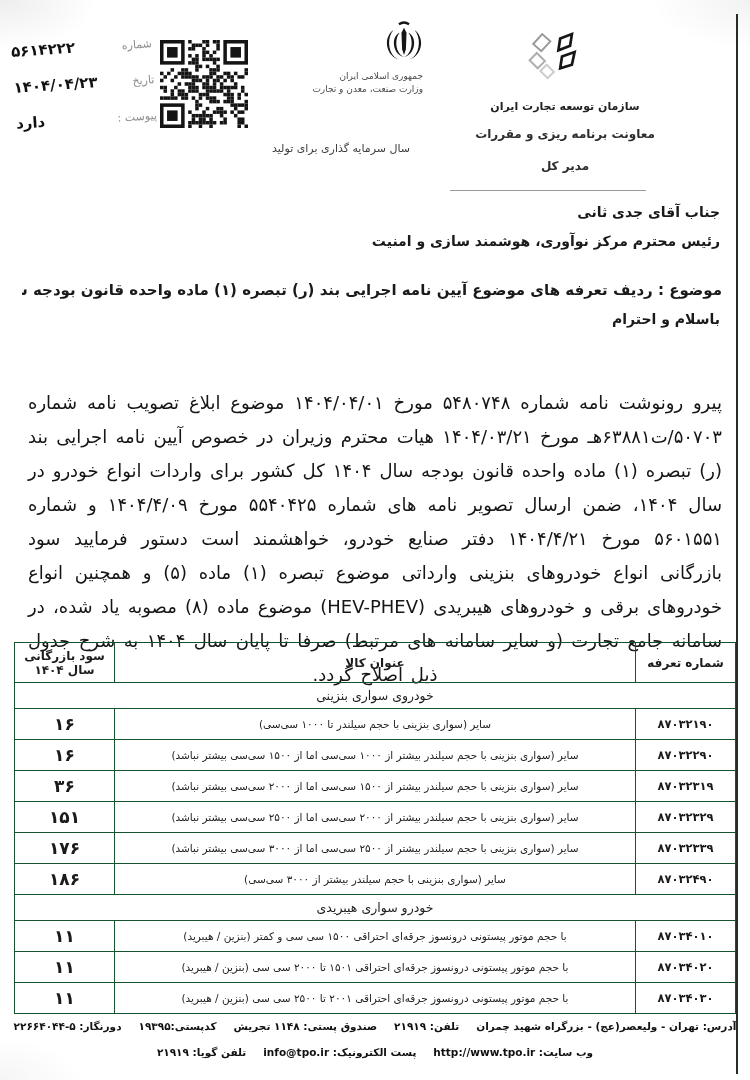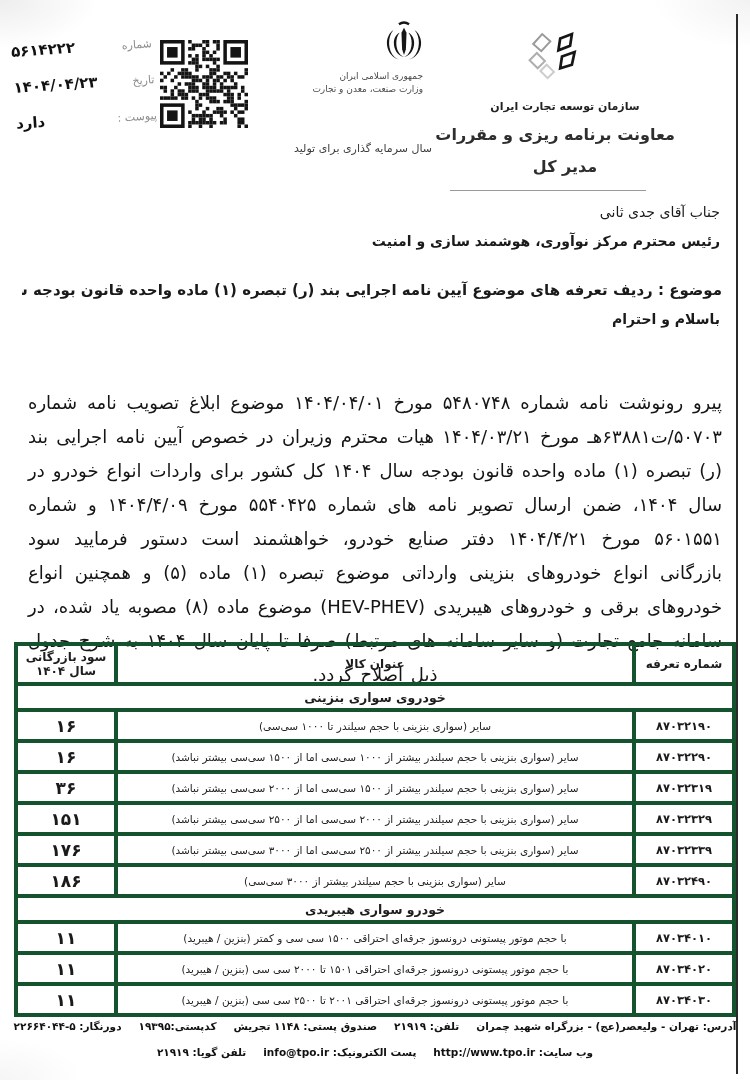--- a/index.html
+++ b/index.html
@@ -28,48 +28,48 @@
   .meta-label { font-size:11px; color:#8d8d8d; }
   .meta-value { font-size:15px; font-weight:bold; color:#111; letter-spacing:0.5px; }
 
   .qr { position:absolute; left:160px; top:40px; width:88px; height:88px; }
   .qr svg { width:100%; height:100%; }
 
   
   .emblem-block { position:absolute; left:283px; top:20px; width:140px; text-align:right; }
   .emblem-block svg { display:inline-block; }
   .emblem-line { font-size:9px; color:#4a4a4a; line-height:13px; white-space:nowrap; }
-  .slogan { position:absolute; left:272px; top:142px; width:160px; text-align:right; font-size:11px; color:#3c3c3c; white-space:nowrap; }
+  .slogan { position:absolute; left:272px; top:142px; width:160px; text-align:left; font-size:11px; color:#3c3c3c; white-space:nowrap; }
 
   
   .org-logo { position:absolute; left:505px; top:8px; width:95px; text-align:center; }
   .org-text { position:absolute; left:455px; top:100px; width:220px; text-align:center; }
   .org-name { font-size:11px; font-weight:bold; color:#222; margin-bottom:7px; white-space:nowrap; }
-  .org-line { font-size:16px; font-weight:bold; color:#2e2e2e; line-height:21px; white-space:nowrap;margin-top:11px; }
+  .org-line { font-size:12px; font-weight:bold; color:#2e2e2e; line-height:21px; white-space:nowrap;margin-top:11px; }
   .org-sep { position:absolute; left:450px; top:190px; width:196px; height:1px; background:#9a9a9a; }
 
   
   .addressee { position:absolute; right:30px; top:204px; text-align:right; }
-  .addr-name { font-size:14px; font-weight:normal; margin-bottom:13px; }
+  .addr-name { font-size:14px; font-weight:bold; margin-bottom:13px; }
   .addr-title { font-size:14px; font-weight:bold; }
   .subject { position:absolute; right:28px; left:22px; top:281px; font-size:15px; font-weight:bold; white-space:nowrap; overflow:hidden; }
   .salutation { position:absolute; right:30px; top:311px; font-size:14px; font-weight:bold; }
 
   
   .body-text {
     position:absolute; right:28px; left:28px; top:386px;
     font-size:18px; line-height:34px; color:#151515;
     text-align:justify; text-align-last:center; word-spacing:2px;
   }
 
   
   .tariff-table { position:absolute; right:14px; top:642px; width:722px; border-collapse:collapse; direction:rtl; }
-  .tariff-table td, .tariff-table th { border:4px solid #14532d; text-align:center; vertical-align:middle; }
+  .tariff-table td, .tariff-table th { border:1px solid #14532d; text-align:center; vertical-align:middle; }
   .tariff-table th { height:40px; font-size:12px; font-weight:bold; color:#1d1d1d; }
-  .section-row td { height:26px; font-size:12.5px; font-weight:bold; color:#1d1d1d; }
+  .section-row td { height:26px; font-size:12.5px; font-weight:normal; color:#1d1d1d; }
   .tariff-table .cell-tariff { height:31px; font-size:11.5px; font-weight:bold; letter-spacing:0.5px; }
   .tariff-table .cell-title  { font-size:10.5px; color:#222; padding:0 8px; }
   .tariff-table .cell-profit { font-size:17px; font-weight:bold; }
 
   
   .footer-line { position:absolute; right:14px; left:14px; display:flex; flex-direction:row; justify-content:center; gap:17px; font-size:10.5px; font-weight:bold; color:#111; white-space:nowrap; }
   .footer-1 { top:1020px; }
   .footer-2 { top:1046px; }
 </style>
 </head>

